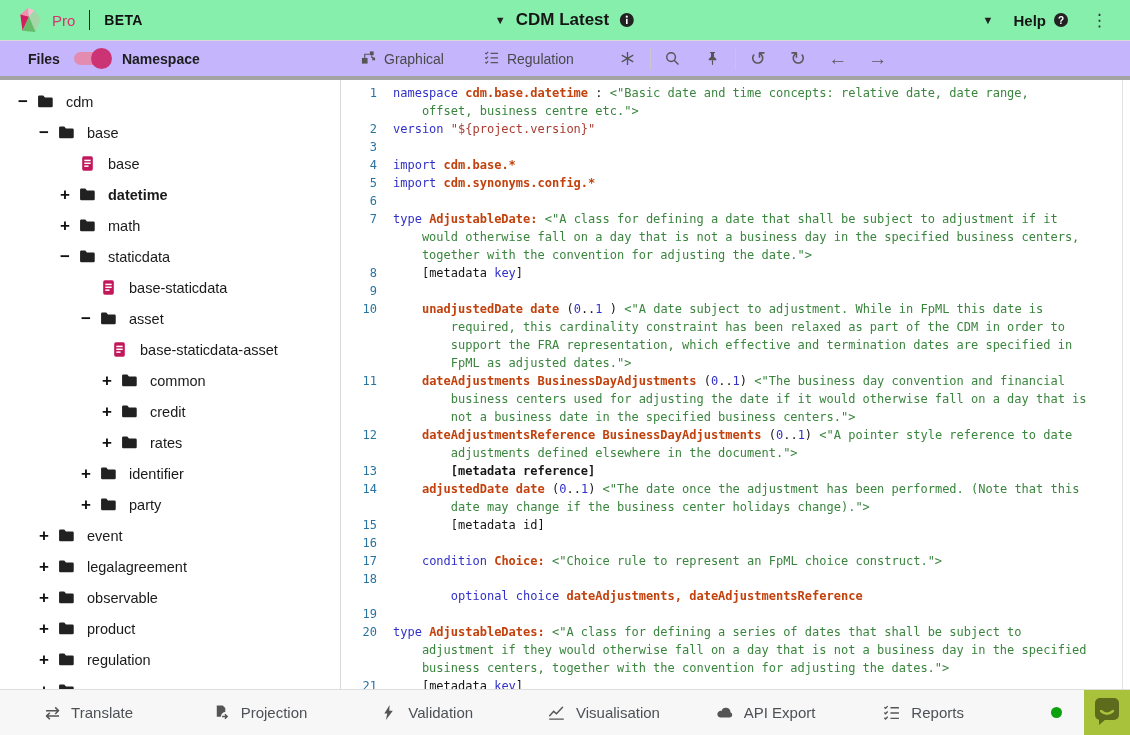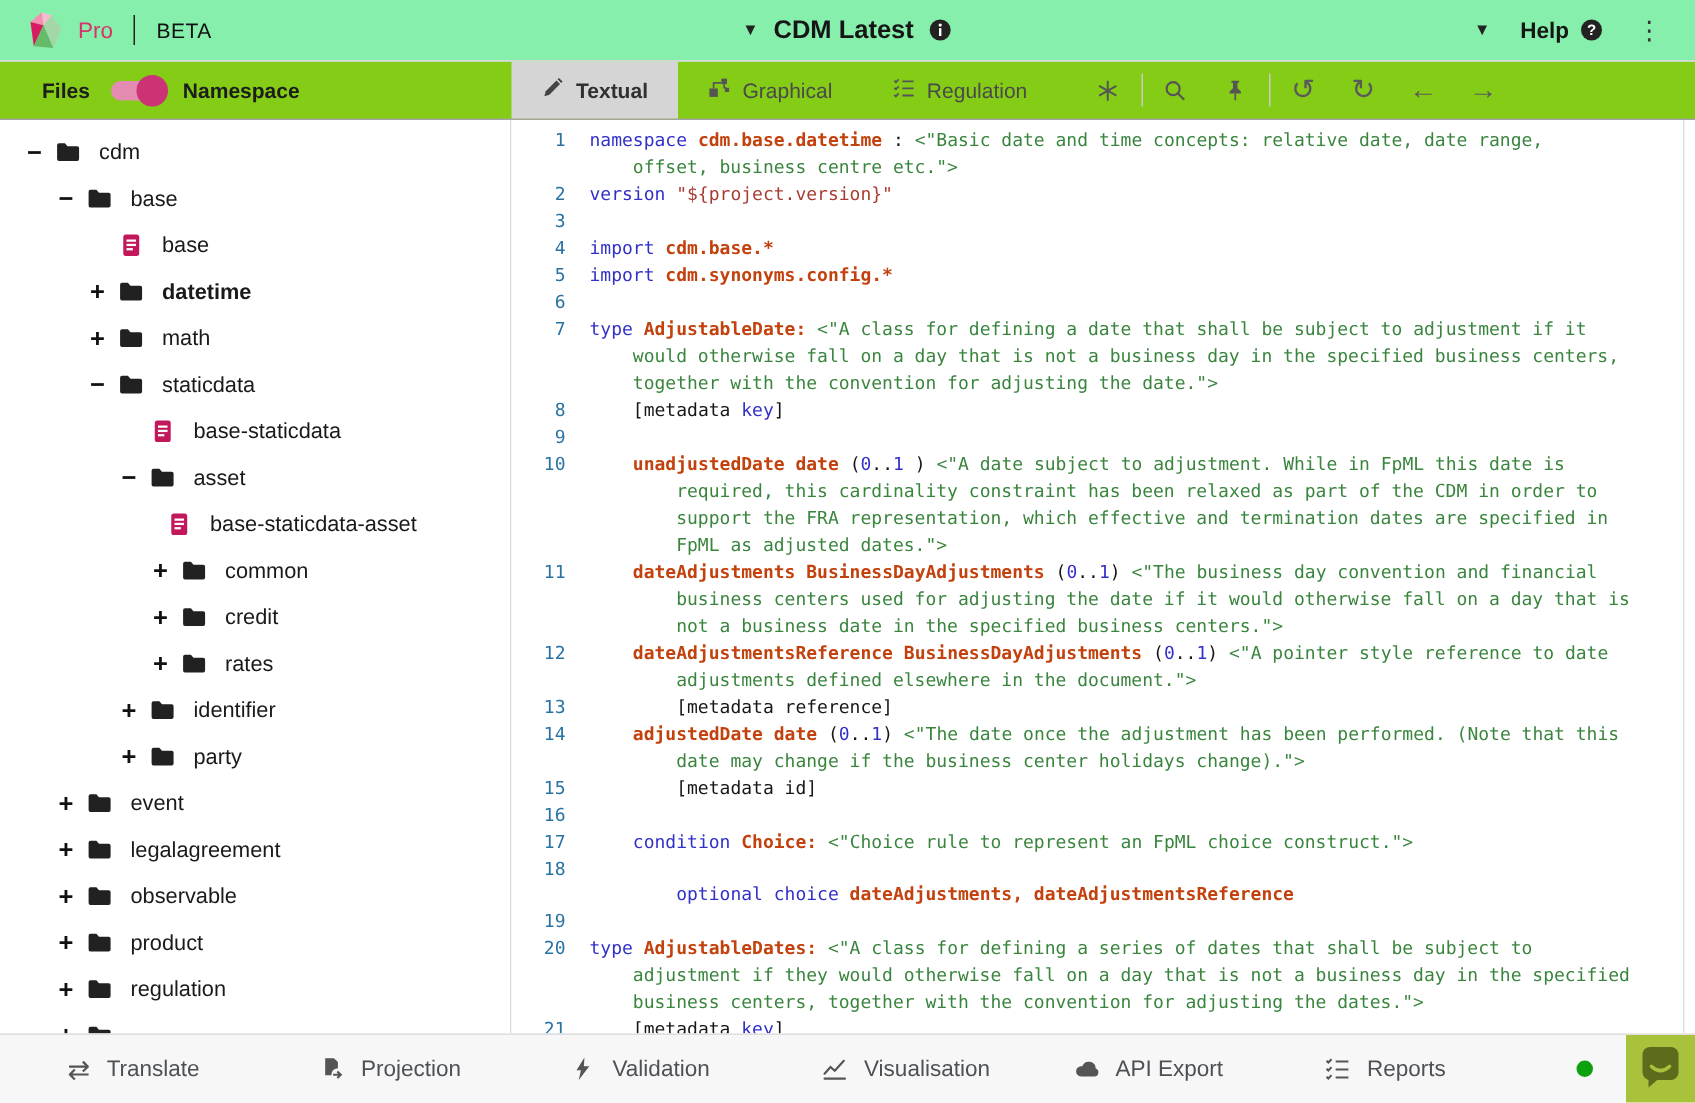--- a/index.html
+++ b/index.html
@@ -6,32 +6,32 @@
   html,body { width:1130px; height:735px; overflow:hidden; background:#fff;
     font-family:"Liberation Sans", sans-serif; }
 
   
   .topbar { height:41px; background:#86efac; border-bottom:1px solid #d8d8d8;
     display:flex; align-items:center; position:relative; }
   .brand { display:flex; align-items:center; gap:10px; padding-left:16px; }
   .logo { width:26px; height:26px; }
   .pro { color:#d6336c; font-size:15px; }
   .brand-divider { width:1px; height:20px; background:#222; margin:0 4px; }
-  .beta { font-weight:normal; font-size:14px; color:#111; letter-spacing:.3px; }
+  .beta { font-weight:bold; font-size:14px; color:#111; letter-spacing:.3px; }
   .doc-switcher { position:absolute; left:50%; transform:translateX(-50%);
     display:flex; align-items:center; gap:10px; cursor:pointer; }
   .caret { font-size:11px; color:#222; }
   .doc-title { font-size:17px; font-weight:bold; color:#161616; }
   .topbar-right { margin-left:auto; display:flex; align-items:center; gap:18px; padding-right:18px; }
   .help { display:flex; align-items:center; gap:7px; cursor:pointer; }
   .help-label { font-size:15px; font-weight:bold; color:#161616;padding-left:13px; }
   .kebab { font-size:17px; color:#333; cursor:pointer; padding:0 4px; }
 
   
-  .tabbar { height:39px; background:#84cc16; border-bottom:1px solid #a3a3a3;
+  .tabbar { height:39px; background:#c4b5fd; border-bottom:4px solid #a3a3a3;
     display:flex; align-items:stretch; }
   .toggle-zone { width:341px; flex:0 0 341px; display:flex; align-items:center; padding-left:28px; gap:14px; }
   .toggle-label { font-size:14px; font-weight:bold; color:#1d1d1d; }
   .switch { width:34px; height:13px; background:#e38bb1; border-radius:7px; position:relative; cursor:pointer; }
   .switch .knob { position:absolute; right:-4px; top:-4px; width:21px; height:21px;
     border-radius:50%; background:#cb3374; }
   .tabs { display:flex; align-items:stretch; }
   .tab { display:flex; align-items:center; gap:8px; padding:0 20px; cursor:pointer;
     font-size:14px; color:#4a4a4a; }
   .tab.active { background:#d5d5d5; color:#303030; font-weight:bold; }
@@ -120,27 +120,20 @@
 
 <div class="tabbar">
   <div class="toggle-zone">
     <span class="toggle-label">Files</span>
     <span class="switch">
         <span class="knob"></span>
       </span>
     <span class="toggle-label">Namespace</span>
   </div>
   <div class="tabs" id="tabs">
-      <div class="tab active">
-        <span><svg viewBox="0 0 16 16">
-            <path d="M2 14l1-3.6L10.6 2.8l2.6 2.6L5.6 13 2 14z" fill="#444"></path>
-            <path d="M11.4 2l1-1 2.6 2.6-1 1z" fill="#444"></path>
-          </svg></span>
-        <span>Textual</span>
-      </div>
       <div class="tab">
         <span><svg viewBox="0 0 16 16">
             <rect x="1" y="8.5" width="6" height="6" fill="#555"></rect>
             <rect x="9.5" y="1.5" width="4" height="4" fill="#555"></rect>
             <rect x="12" y="8" width="3" height="3" fill="#555"></rect>
             <path d="M4 8.5V4.5h5.5M11.5 5.5v2.5h1.5" fill="none" stroke="#555" stroke-width="1.2"></path>
           </svg></span>
         <span>Graphical</span>
       </div>
       <div class="tab">
@@ -383,21 +376,21 @@
       <div class="crow">
         <div class="gutter">11</div>
         <div class="cline" style="padding-left: 8ch; text-indent: -4ch;"><span class="st">dateAdjustments</span><span class="sp"> </span><span class="st">BusinessDayAdjustments</span><span class="sp"> (</span><span class="sn">0</span><span class="sp">..</span><span class="sn">1</span><span class="sp">) </span><span class="ss">&lt;"The business day convention and financial business centers used for adjusting the date if it would otherwise fall on a day that is not a business date in the specified business centers."&gt;</span></div>
       </div>
       <div class="crow">
         <div class="gutter">12</div>
         <div class="cline" style="padding-left: 8ch; text-indent: -4ch;"><span class="st">dateAdjustmentsReference</span><span class="sp"> </span><span class="st">BusinessDayAdjustments</span><span class="sp"> (</span><span class="sn">0</span><span class="sp">..</span><span class="sn">1</span><span class="sp">) </span><span class="ss">&lt;"A pointer style reference to date adjustments defined elsewhere in the document."&gt;</span></div>
       </div>
       <div class="crow">
         <div class="gutter">13</div>
-        <div class="cline" style="padding-left: 12ch; text-indent: -4ch;"><span class="sp">[metadata reference]</span></div>
+        <div class="cline" style="padding-left: 12ch; text-indent: -4ch; font-weight: bold;"><span class="sp">[metadata reference]</span></div>
       </div>
       <div class="crow">
         <div class="gutter">14</div>
         <div class="cline" style="padding-left: 8ch; text-indent: -4ch;"><span class="st">adjustedDate</span><span class="sp"> </span><span class="st">date</span><span class="sp"> (</span><span class="sn">0</span><span class="sp">..</span><span class="sn">1</span><span class="sp">) </span><span class="ss">&lt;"The date once the adjustment has been performed. (Note that this date may change if the business center holidays change)."&gt;</span></div>
       </div>
       <div class="crow">
         <div class="gutter">15</div>
         <div class="cline" style="padding-left: 12ch; text-indent: -4ch;"><span class="sp">[metadata id]</span></div>
       </div>
       <div class="crow">

